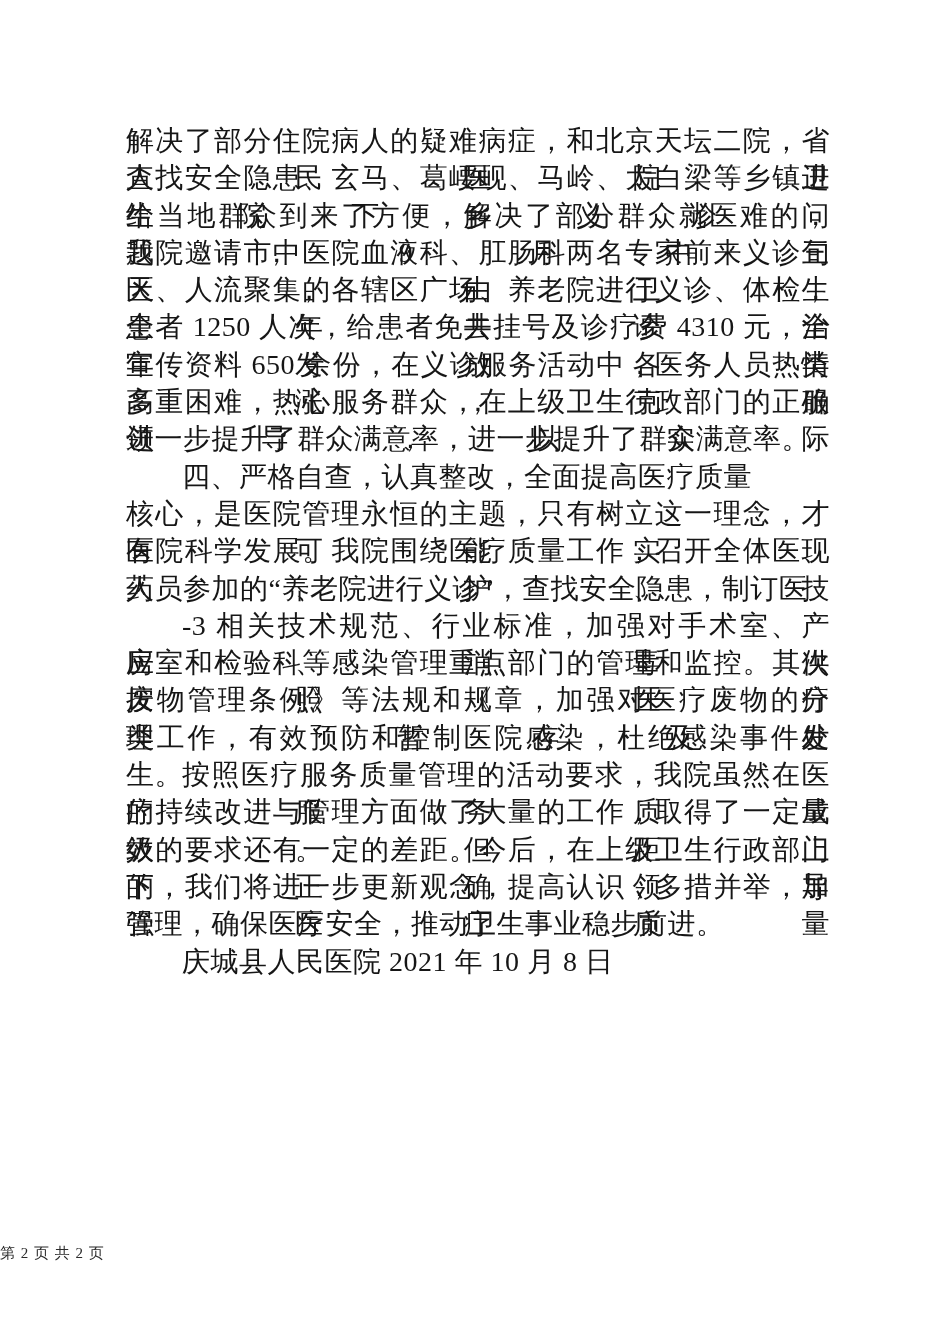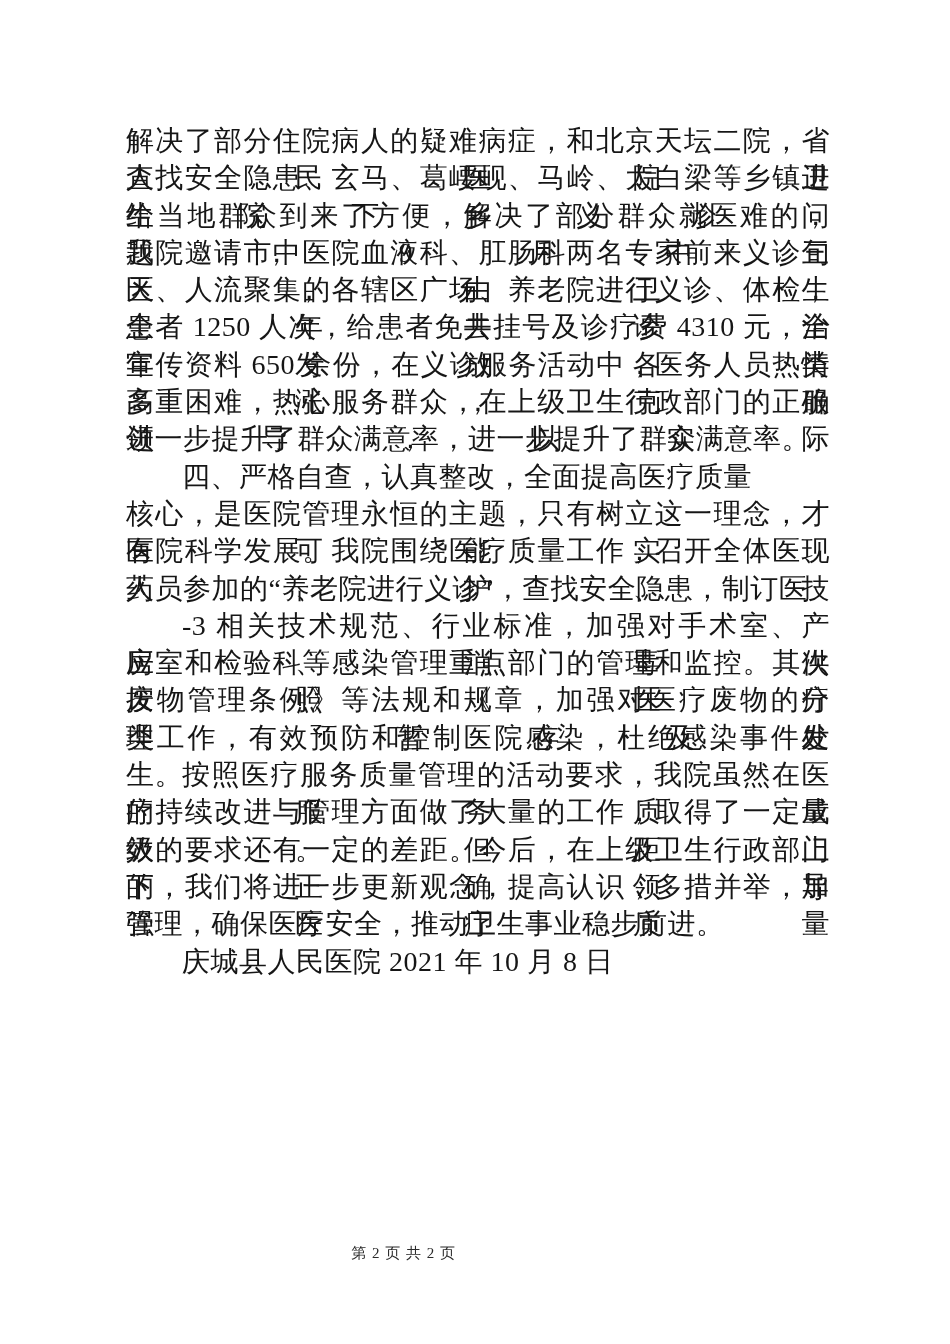--- a/index.html
+++ b/index.html
@@ -36,21 +36,21 @@
     text-align-last: left;
   }
   .line.indent {
     text-indent: 2em;
   }
   .page-footer {
     position: absolute;
     top: 1244px;
     left: 0;
     width: 807px;
-    text-align: center;
+    text-align: left;
     font-size: 15px;
     color: #2a2a2a;
     letter-spacing: 1px;
   }
 </style>
 </head>
 <body>
 
 <div class="page">
   <div class="doc-body">

